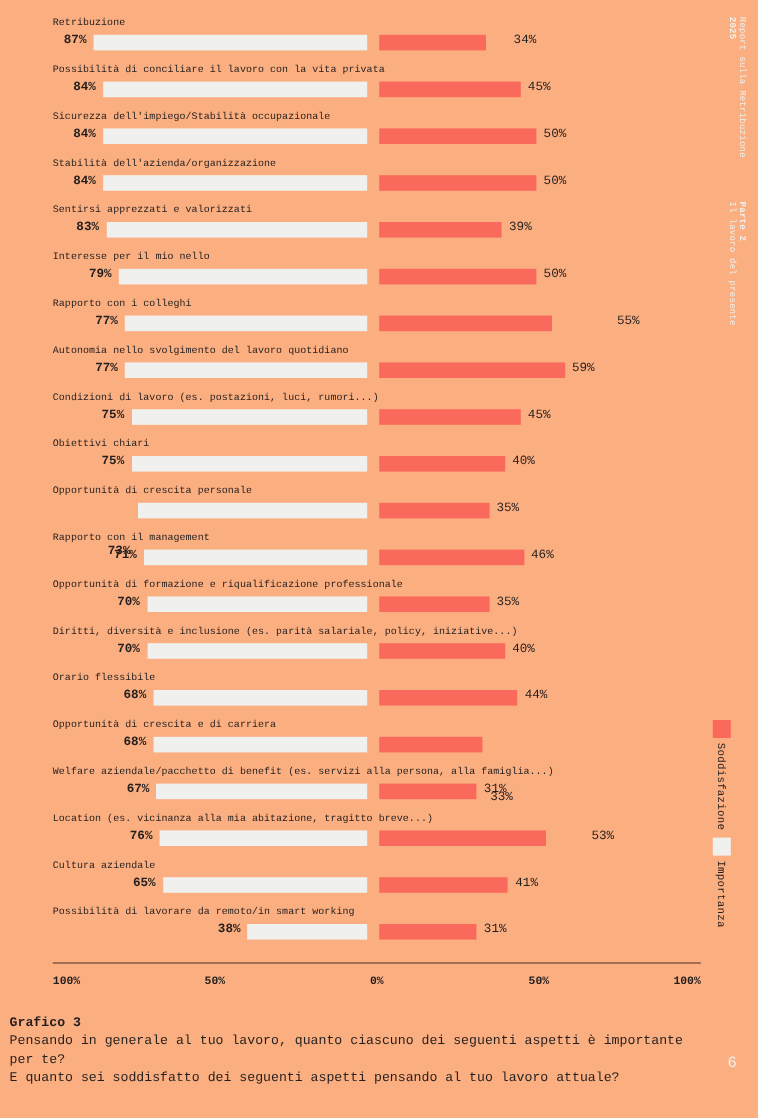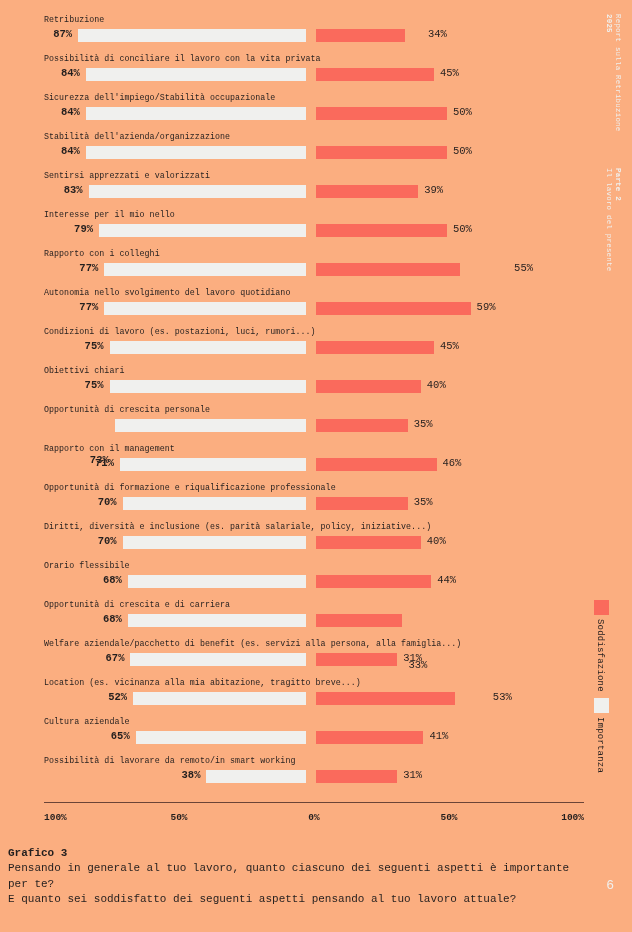--- a/index.html
+++ b/index.html
@@ -360,21 +360,21 @@
           <div class="bar-left" style="background: rgb(240, 240, 238); left: 86.46px; width: 175.54px;"></div>
           <div class="val-left" style="width: 34px; left: 46.46px;">67%</div>
           <div class="bar-right" style="background: rgb(250, 106, 92); left: 272px; width: 81.22px;"></div>
           <div class="val-right" style="left: 359.22px;">31%</div>
         </div>
       </div>
       <div class="row">
         <div class="row-label">Location (es. vicinanza alla mia abitazione, tragitto breve...)</div>
         <div class="row-bars">
           <div class="bar-left" style="background: rgb(240, 240, 238); left: 89.08px; width: 172.92px;"></div>
-          <div class="val-left" style="width: 34px; left: 49.08px;">52%</div>
+          <div class="val-left" style="width: 34px; left: 49.08px;">76%</div>
           <div class="bar-right" style="background: rgb(250, 106, 92); left: 272px; width: 138.86px;"></div>
           <div class="val-right" style="left: 416.86px; margin-left: 32px;">53%</div>
         </div>
       </div>
       <div class="row">
         <div class="row-label">Cultura aziendale</div>
         <div class="row-bars">
           <div class="bar-left" style="background: rgb(240, 240, 238); left: 91.7px; width: 170.3px;"></div>
           <div class="val-left" style="width: 34px; left: 51.7px;">65%</div>
           <div class="bar-right" style="background: rgb(250, 106, 92); left: 272px; width: 107.42px;"></div>

